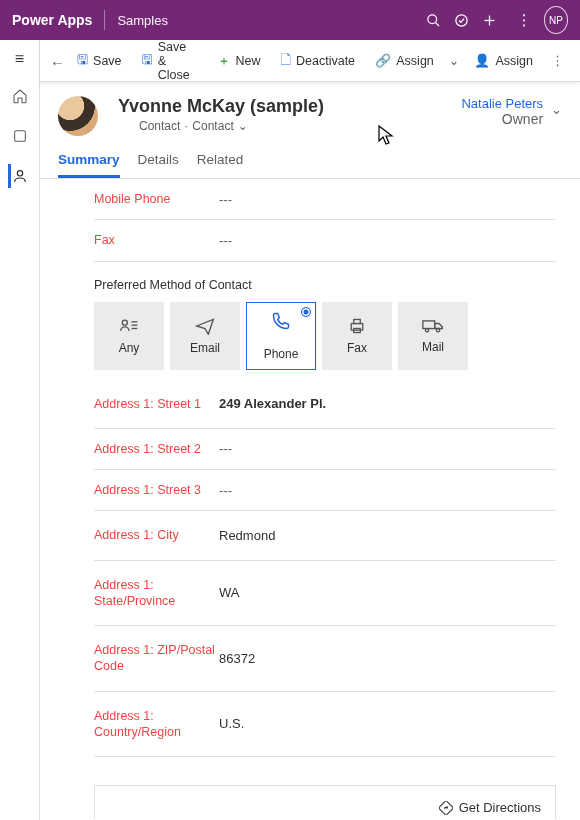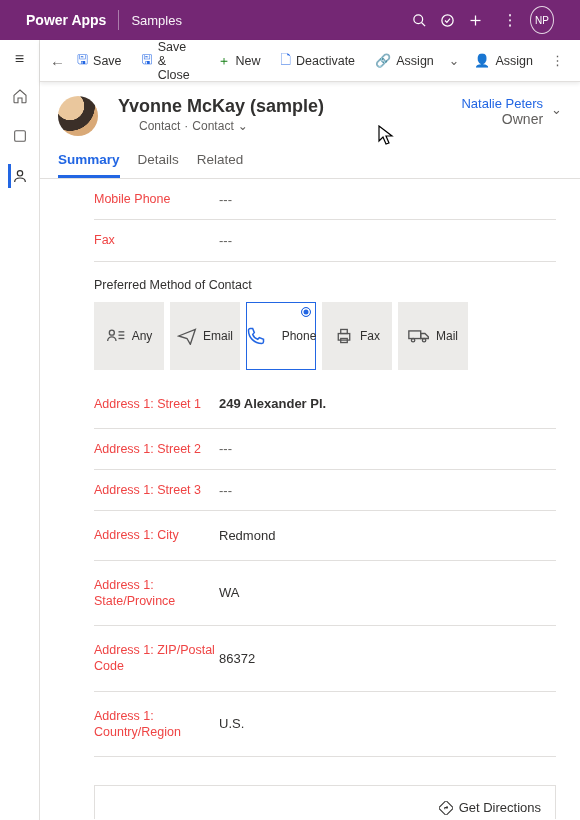--- a/index.html
+++ b/index.html
@@ -1,19 +1,19 @@
 <!DOCTYPE html>
 <html><head>
   <meta charset="utf-8">
   <style>
     * { box-sizing: border-box; margin: 0; padding: 0; }
     body { font-family: "Segoe UI", Arial, sans-serif; font-size: 13px; color: #323130; width: 580px; height: 820px; overflow: hidden; background: #fff; }
 
     
-    .titlebar { background: #742774; height: 40px; display: flex; align-items: center; color: #fff; padding: 0 26px; }
+    .titlebar { background: #742774; height: 40px; display: flex; align-items: center; color: #fff; padding: 0 12px; }
     .titlebar .app { font-weight: 600; font-size: 14px; }
     .titlebar .divider { width: 1px; height: 20px; background: rgba(255,255,255,.4); margin: 0 12px; }
     .titlebar .sample { font-size: 13px; opacity: .95; }
     .titlebar .spacer { flex: 1; }
     .titlebar .ticon { width: 28px; text-align: center; font-size: 15px; cursor: pointer; }
     .titlebar .avatar { width: 24px; height: 28px; border-radius: 50%; border: 1px solid rgba(255,255,255,.8); display: flex; align-items: center; justify-content: center; font-size: 10px; margin-left: 6px; }
 
     
     .layout { display: flex; height: 780px; }
     .leftrail { width: 40px; border-right: 1px solid #e1dfdd; display: flex; flex-direction: column; align-items: center; padding-top: 10px; gap: 16px; }
@@ -55,21 +55,21 @@
     .row.tall { padding: 16px 0; }
     .row .label { width: 125px; font-size: 12.5px; color:#ef4444; line-height:1.3; }
     .row .value { font-size: 13px; color:#323130; }
     .row .value.bold { font-weight:600; }
     .row .value.dash::before { content:"---"; color:#605e5c; }
 
     .fieldlabel { font-size: 12.5px; padding: 16px 0 10px 0; }
 
     
     .tiles { display:flex; gap:6px; margin-bottom: 10px; }
-    .tile { width: 70px; height: 68px; background:#ecebe9; display:flex; flex-direction:row; align-items:center; justify-content:center; gap:6px; cursor:pointer; position:relative; }
+    .tile { width: 70px; height: 68px; background:#ecebe9; display:flex; flex-direction:column; align-items:center; justify-content:center; gap:6px; cursor:pointer; position:relative; }
     .tile.selected { background:#fff; border:1px solid #2266e3;gap:16px; }
     .tile .radio { position:absolute; top:4px; right:4px; width:10px; height:10px; border-radius:50%; border:1px solid #2266e3; }
     .tile.selected .radio { background:#2266e3; box-shadow: inset 0 0 0 1.5px #fff; }
     .tile .ticon2 { font-size:18px; color:#555; }
     .tile.selected .ticon2 { color:#2266e3; }
     .tile .tlabel { font-size:12px; }
 
     
     .card { border:1px solid #e1dfdd; margin-top: 28px; padding: 14px; }
     .card .gd { text-align:right; color:#323130; font-size:13px; display:flex; justify-content:flex-end; align-items:center; gap:6px; cursor:pointer; }

